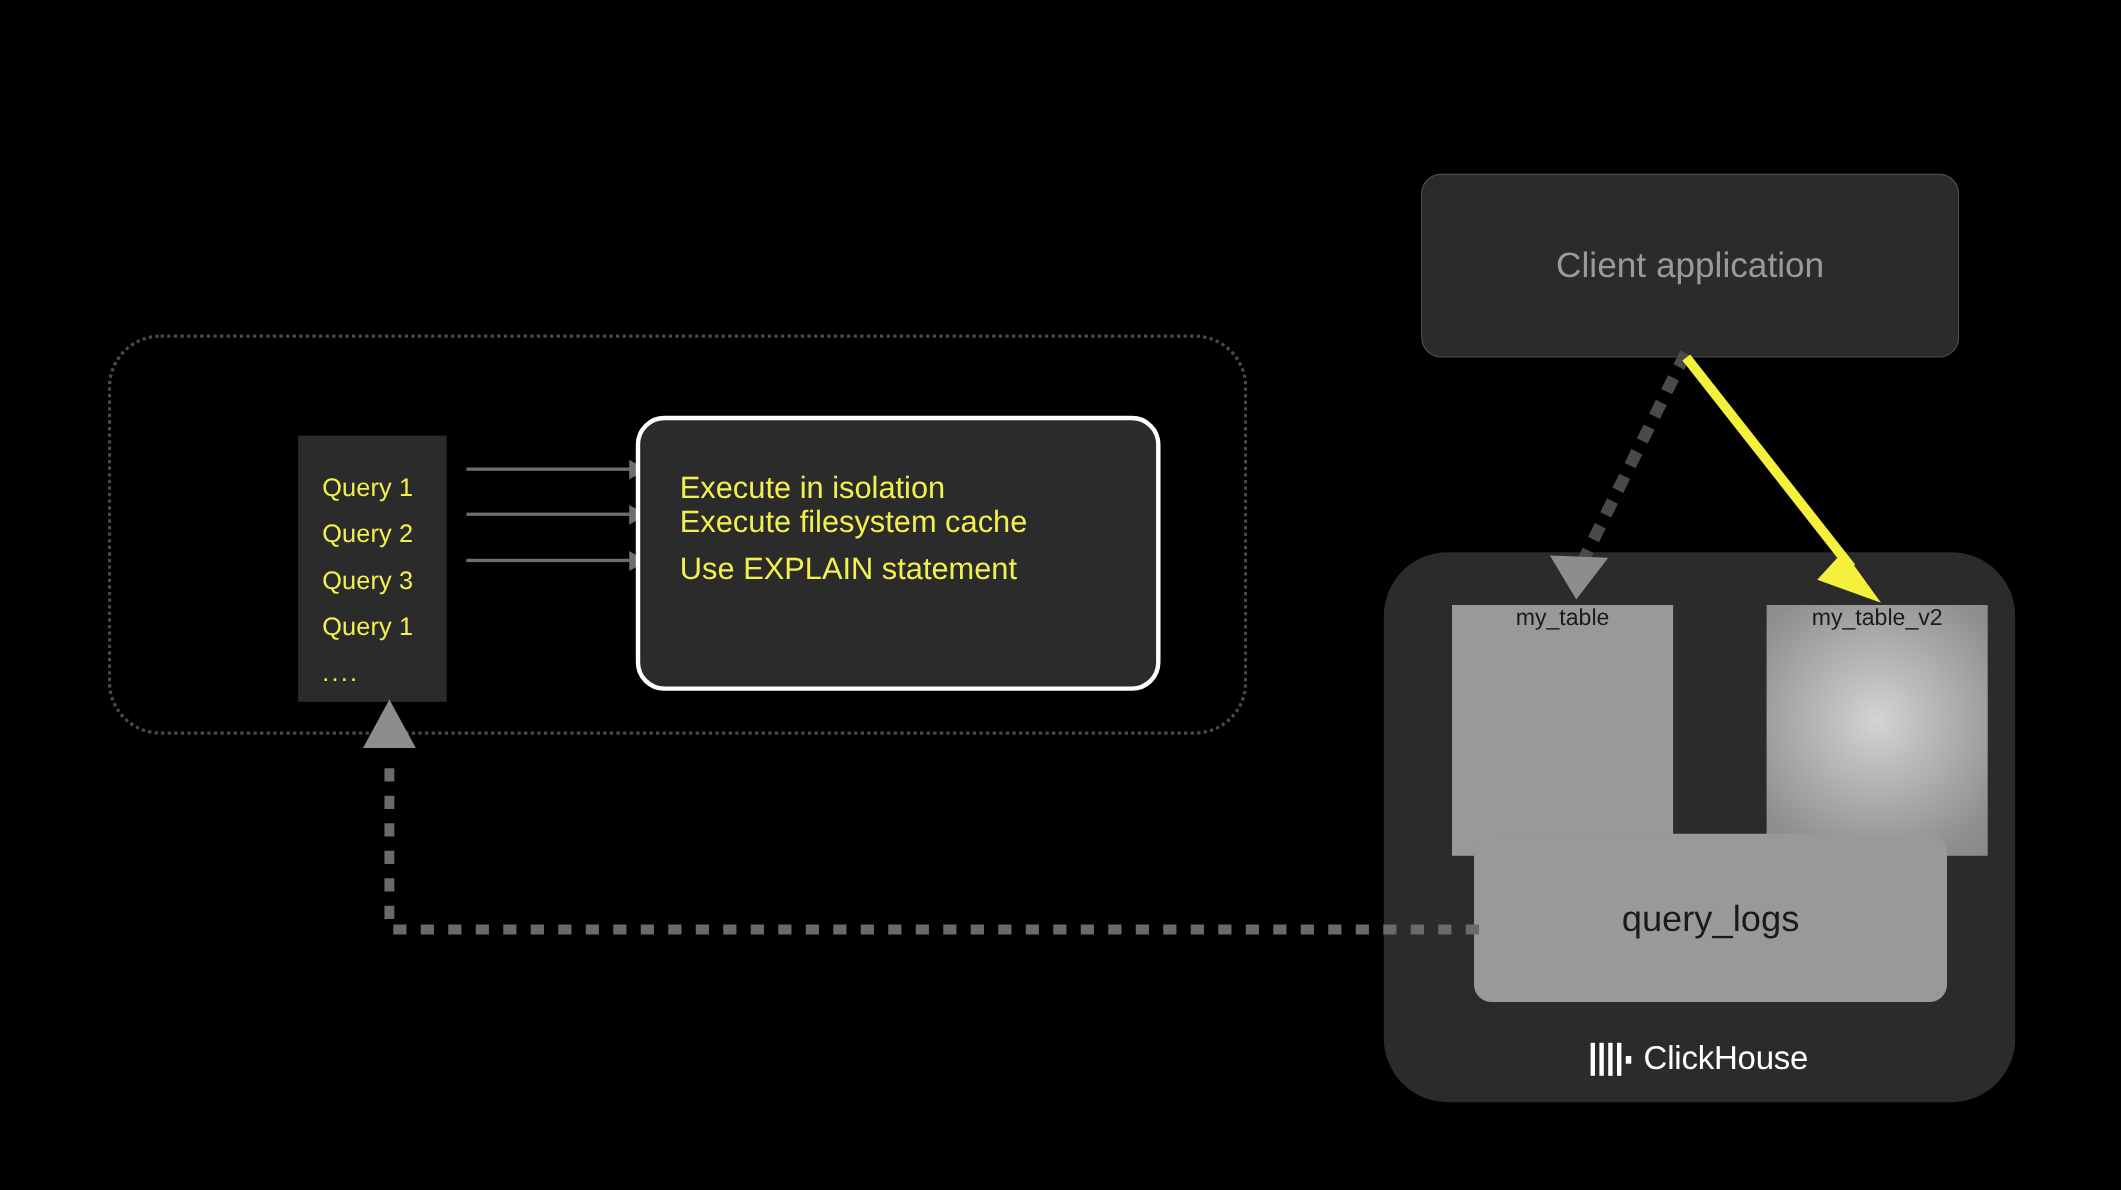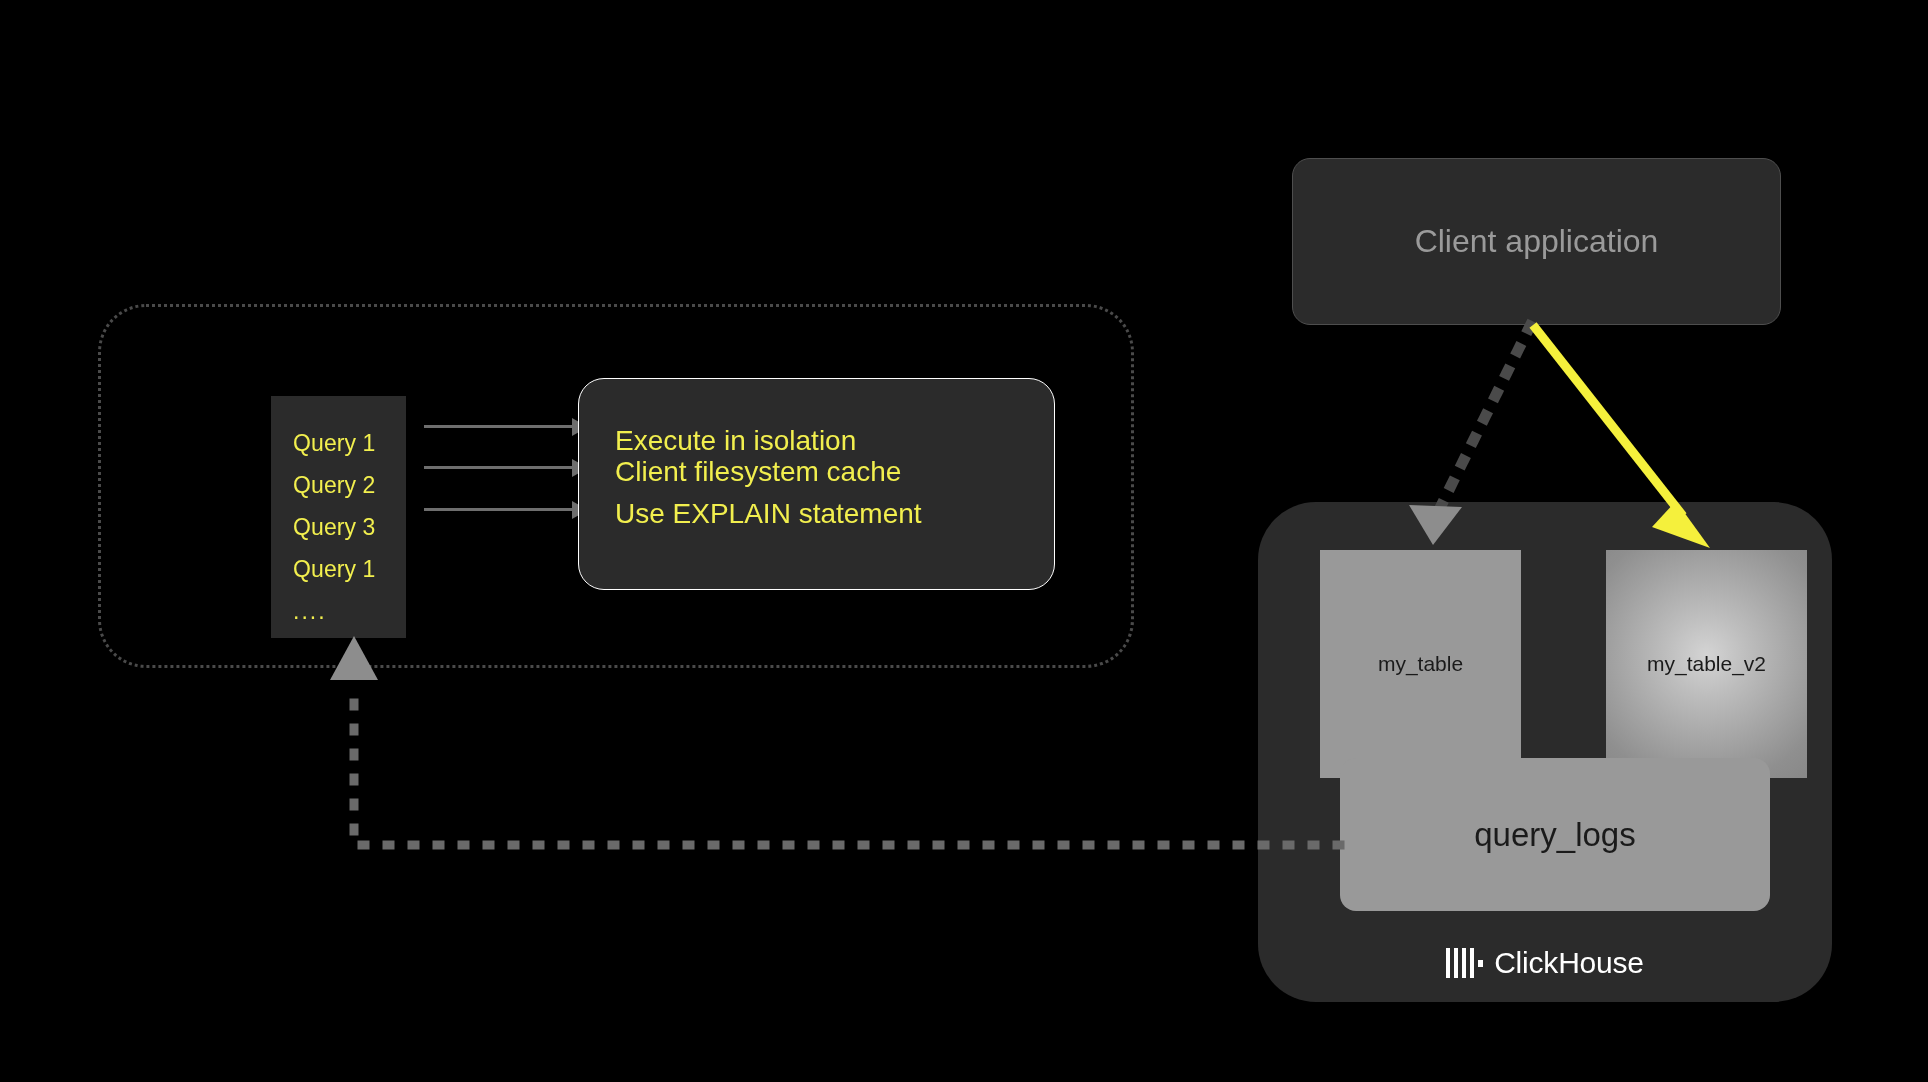--- a/index.html
+++ b/index.html
@@ -24,22 +24,22 @@
     padding:36px 0 0 22px;
   }
   .query-item{
     color:#f2ef4e;font-size:23px;line-height:1;margin-bottom:19px;
     letter-spacing:.1px;white-space:nowrap;
   }
   .query-item.ellipsis{font-size:23px;letter-spacing:2px;margin-top:6px;}
 
   
   .investigation{
-    position:absolute;left:578px;top:378px;width:477px;height:212px;
-    background:#2b2b2b;border:1px solid #ffffff;border-radius:26px;
+    position:absolute;left:578px;top:378px;width:477px;height:250px;
+    background:#2b2b2b;border:4px solid #ffffff;border-radius:26px;
     box-sizing:border-box;
   }
   .inv-lines{position:absolute;left:36px;top:46px;}
   .inv-line{color:#f2ef4e;font-size:28px;line-height:1.12;white-space:nowrap;}
   .inv-line.gap{margin-top:10px;}
   .inv-title{
     position:absolute;left:0;right:0;bottom:24px;text-align:center;
     color:#e8e8e8;font-size:28px;
   }
 
@@ -60,21 +60,21 @@
   }
   .client-app-label{color:#9a9a9a;font-size:32px;}
 
   
   .clickhouse{
     position:absolute;left:1258px;top:502px;width:574px;height:500px;
     background:#2b2b2b;border-radius:58px;box-sizing:border-box;
   }
   .table-box{
     position:absolute;top:48px;width:201px;height:228px;
-    display:flex;align-items:center;justify-content:center;
+    display:flex;align-items:flex-start;justify-content:center;
     color:#1a1a1a;font-size:21px;
   }
   .table-box.plain{left:62px;background:#999999;}
   .table-box.hot{
     left:348px;
     background:radial-gradient(circle at 50% 46%, #d4d4d4 0%, #bdbdbd 26%, #a5a5a5 55%, #8f8f8f 82%, #888888 100%);
   }
   .query-logs{
     position:absolute;left:82px;top:256px;width:430px;height:153px;
     background:#999999;border-radius:16px;
@@ -108,21 +108,21 @@
     <div class="query-item ellipsis">....</div>
   </div>
 
   <div class="q-arrow" style="left:424px;top:425px;width:150px;"></div>
   <div class="q-arrow" style="left:424px;top:466px;width:150px;"></div>
   <div class="q-arrow" style="left:424px;top:508px;width:150px;"></div>
 
   <div class="investigation">
     <div class="inv-lines">
       <div class="inv-line">Execute in isolation</div>
-      <div class="inv-line">Client filesystem cache</div>
+      <div class="inv-line">Execute filesystem cache</div>
       <div class="inv-line gap">Use EXPLAIN statement</div>
     </div>
   </div>
 
   <div class="client-app">
     <span class="client-app-label">Client application</span>
   </div>
 
   <div class="clickhouse">
 

